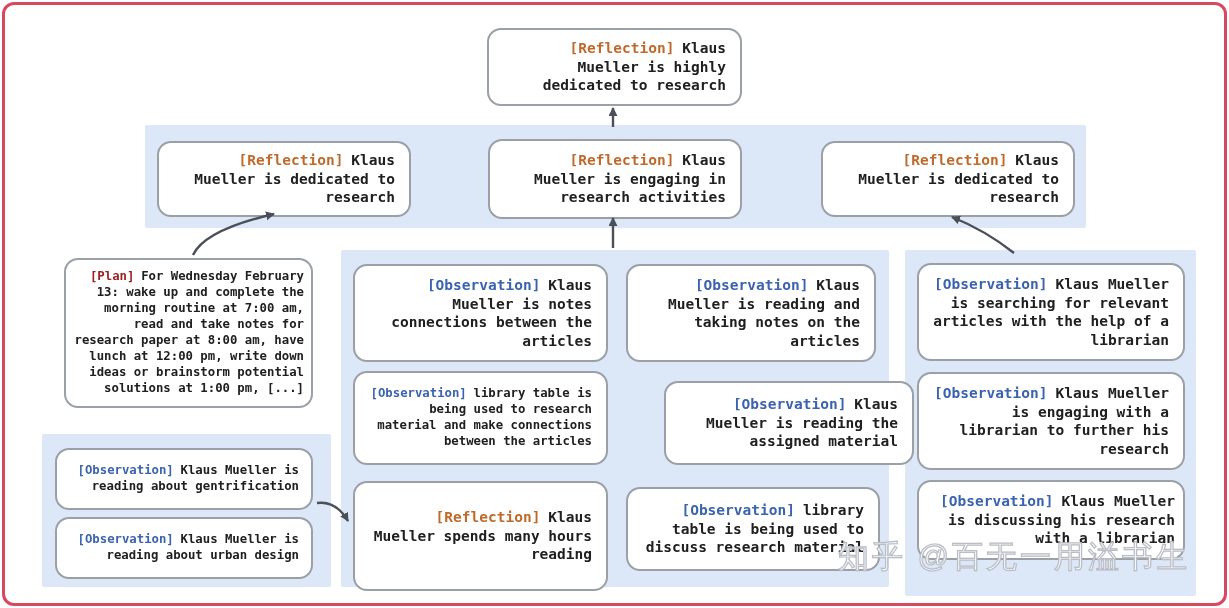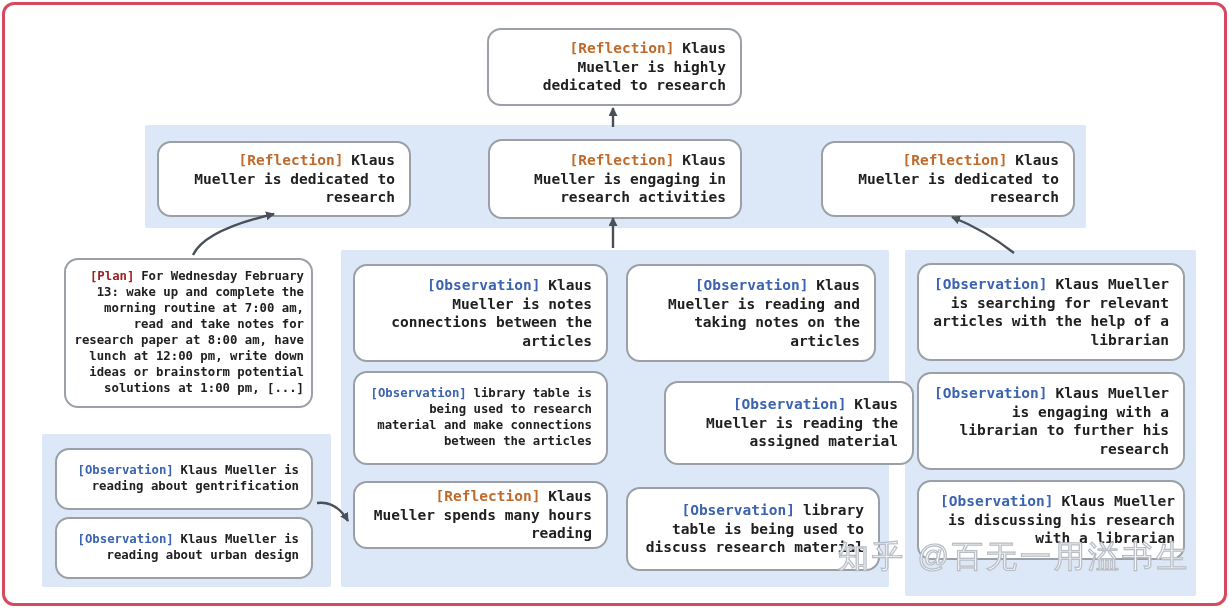--- a/index.html
+++ b/index.html
@@ -88,21 +88,21 @@
   <div class="node sm" style="left:55px;top:517px;width:258px;padding:13px 12px;">
     <span class="tag t-obs">[Observation]</span><span>Klaus Mueller is reading about urban design</span>
   </div>
 
   <div class="node" style="left:353px;top:264px;width:255px;padding:10px 14px;">
     <span class="tag t-obs">[Observation]</span><span>Klaus Mueller is notes connections between the articles</span>
   </div>
   <div class="node sm" style="left:353px;top:371px;width:255px;padding:13px 14px;">
     <span class="tag t-obs">[Observation]</span><span>library table is being used to research material and make connections between the articles</span>
   </div>
-  <div class="node" style="left:353px;top:481px;width:255px;padding:4px 14px;">
+  <div class="node" style="left:353px;top:481px;width:255px;padding:25px 14px;">
     <span class="tag t-refl">[Reflection]</span><span>Klaus Mueller spends many hours reading</span>
   </div>
 
   <div class="node" style="left:626px;top:264px;width:250px;padding:10px 14px;">
     <span class="tag t-obs">[Observation]</span><span>Klaus Mueller is reading and taking notes on the articles</span>
   </div>
   <div class="node" style="left:626px;top:381px;width:250px;padding:12px 14px;margin-left:38px;">
     <span class="tag t-obs">[Observation]</span><span>Klaus Mueller is reading the assigned material</span>
   </div>
   <div class="node" style="left:626px;top:487px;width:254px;padding:12px 14px;">

